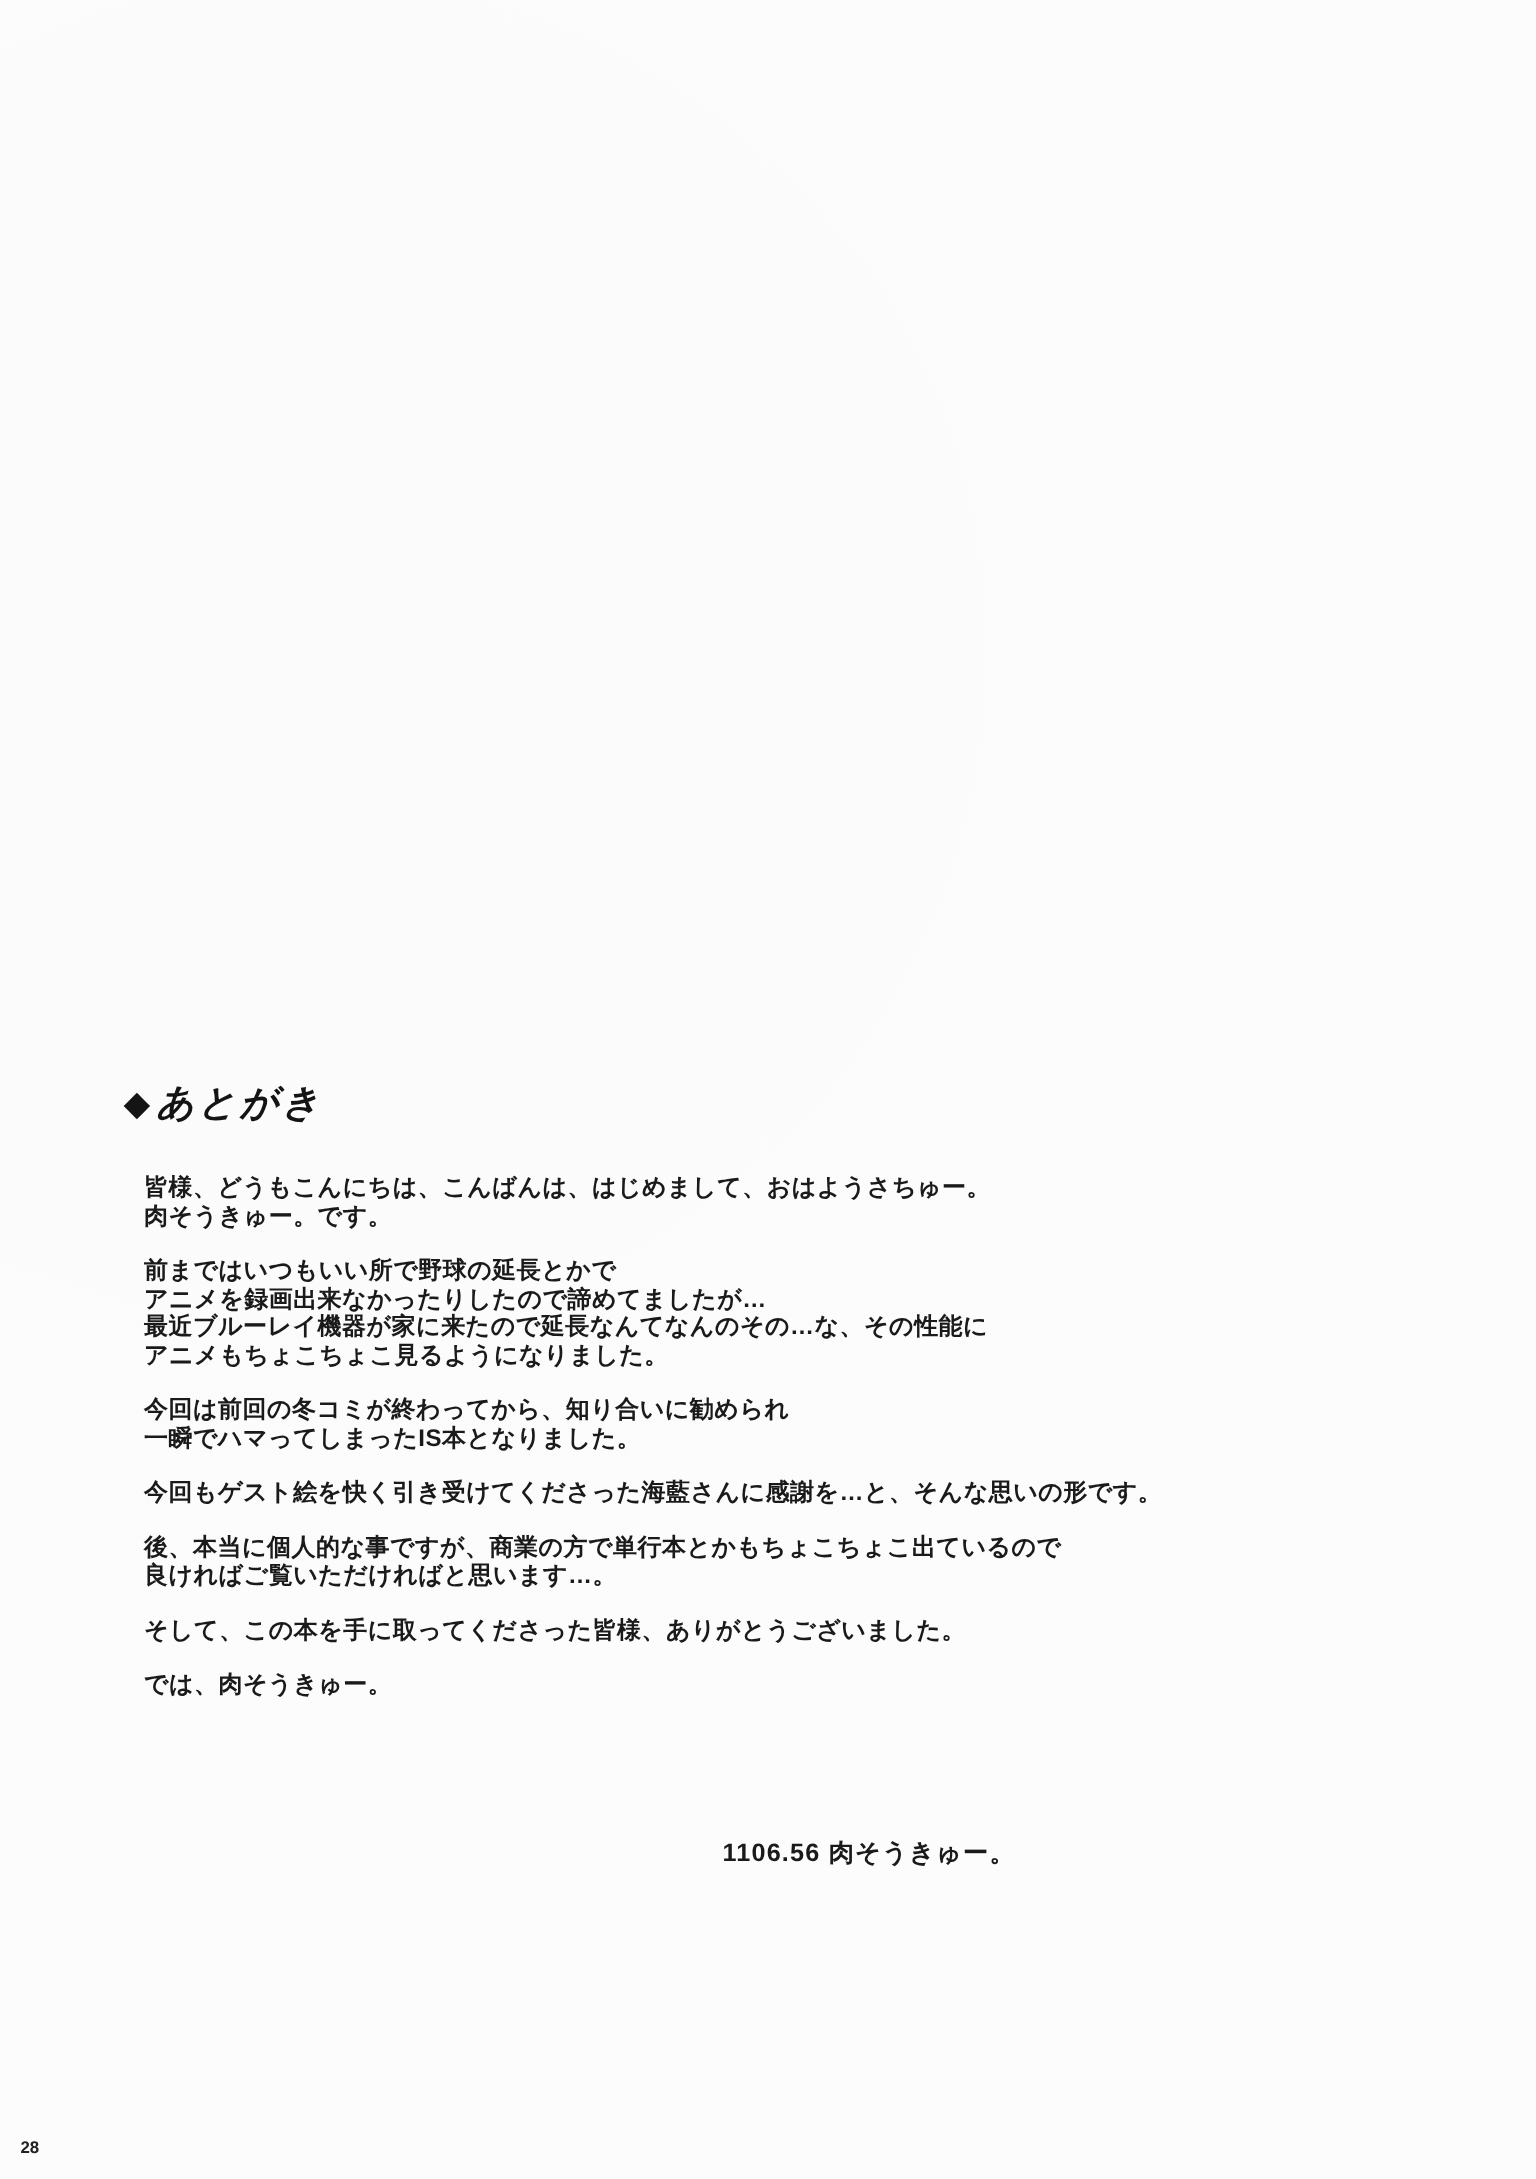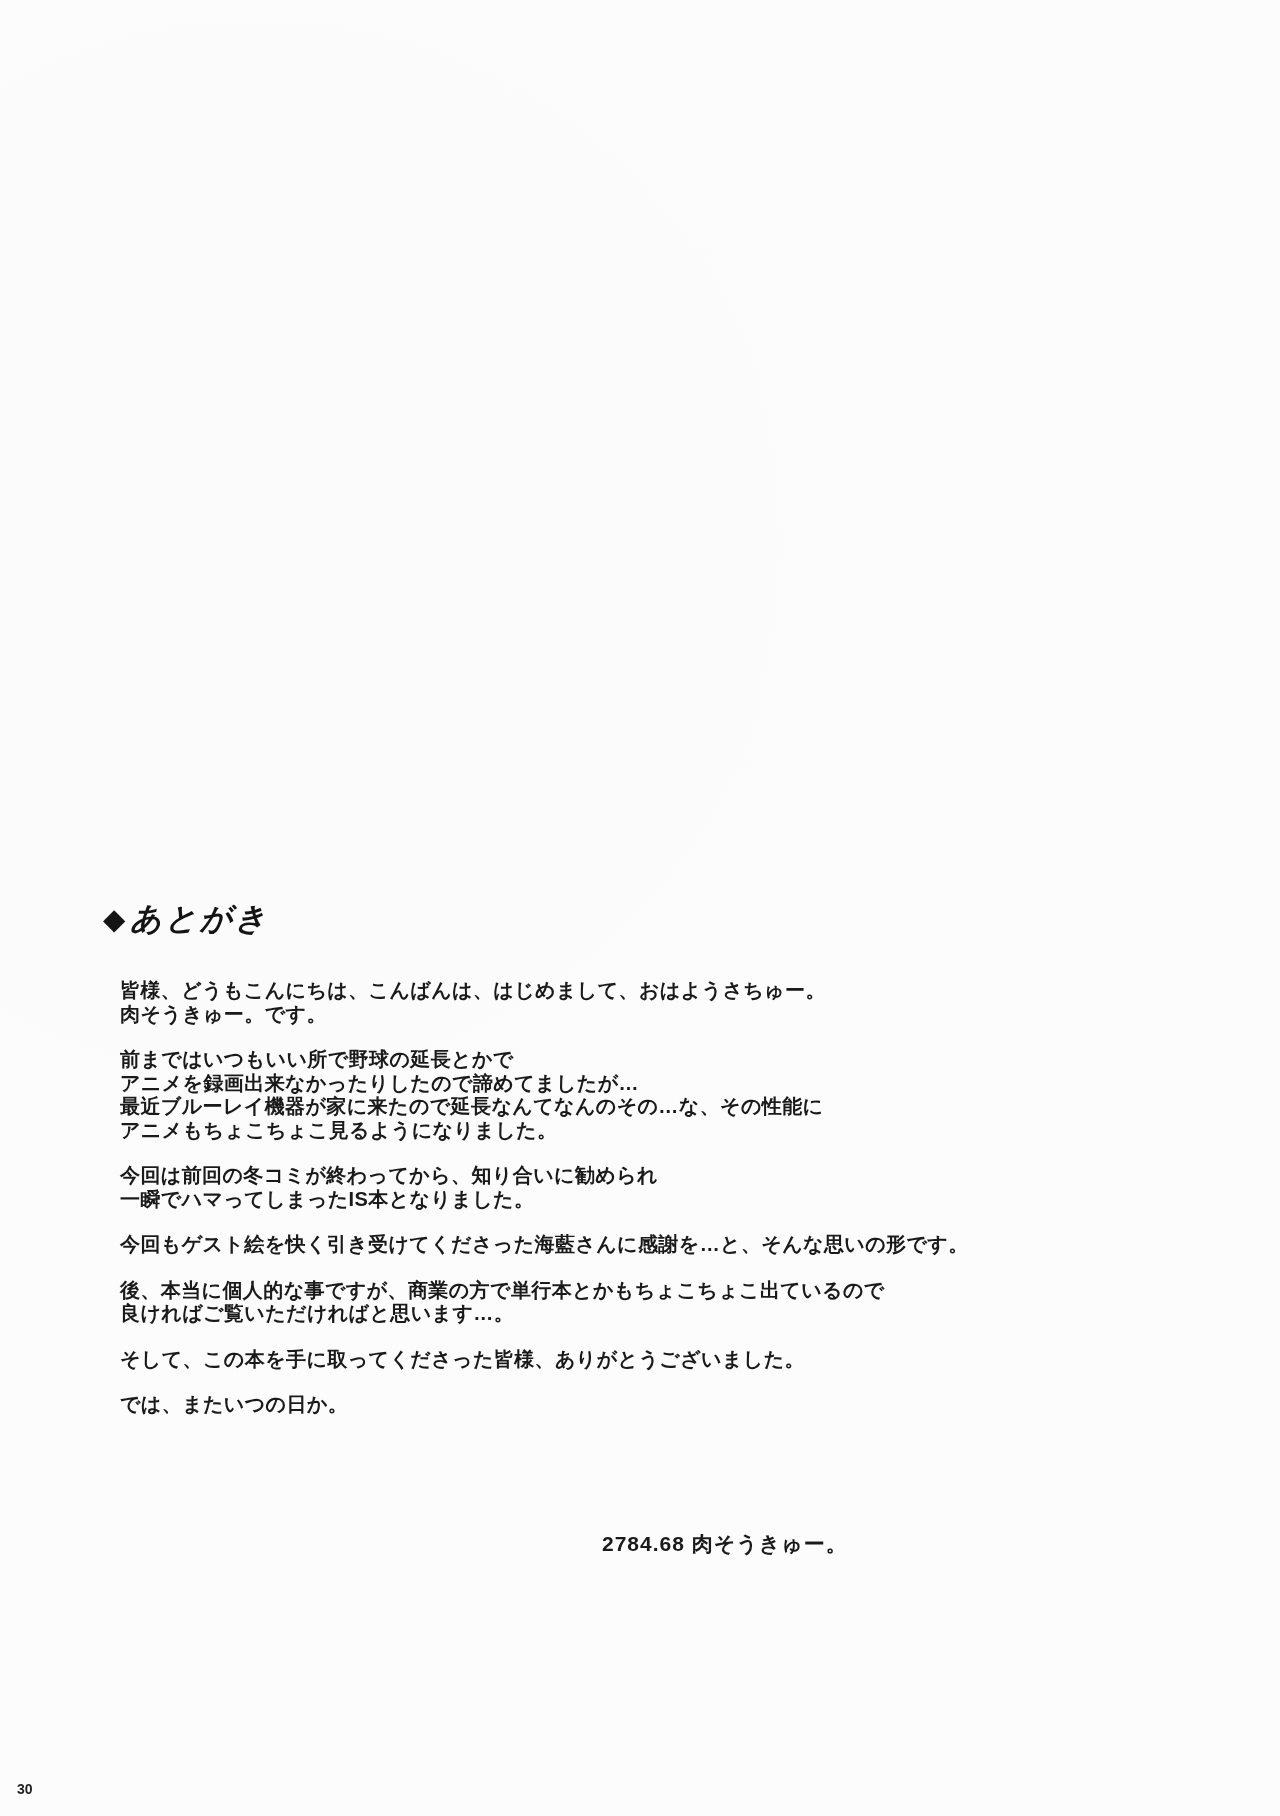--- a/index.html
+++ b/index.html
@@ -81,20 +81,20 @@
     <span class="bullet">◆</span><span>あとがき</span>
   </div>
 
   <div class="afterword-body">
       <p>皆様、どうもこんにちは、こんばんは、はじめまして、おはようさちゅー。<br>肉そうきゅー。です。</p>
       <p>前まではいつもいい所で野球の延長とかで<br>アニメを録画出来なかったりしたので諦めてましたが…<br>最近ブルーレイ機器が家に来たので延長なんてなんのその…な、その性能に<br>アニメもちょこちょこ見るようになりました。</p>
       <p>今回は前回の冬コミが終わってから、知り合いに勧められ<br>一瞬でハマってしまったIS本となりました。</p>
       <p>今回もゲスト絵を快く引き受けてくださった海藍さんに感謝を…と、そんな思いの形です。</p>
       <p>後、本当に個人的な事ですが、商業の方で単行本とかもちょこちょこ出ているので<br>良ければご覧いただければと思います…。</p>
       <p>そして、この本を手に取ってくださった皆様、ありがとうございました。</p>
-      <p>では、またいつの日か。</p>
+      <p>では、肉そうきゅー。</p>
     </div>
 
-  <div class="signature">2784.68 肉そうきゅー。</div>
+  <div class="signature">1106.56 肉そうきゅー。</div>
 
-  <div class="page-number">30</div>
+  <div class="page-number">28</div>
 
 </div>
 
 </body></html>

